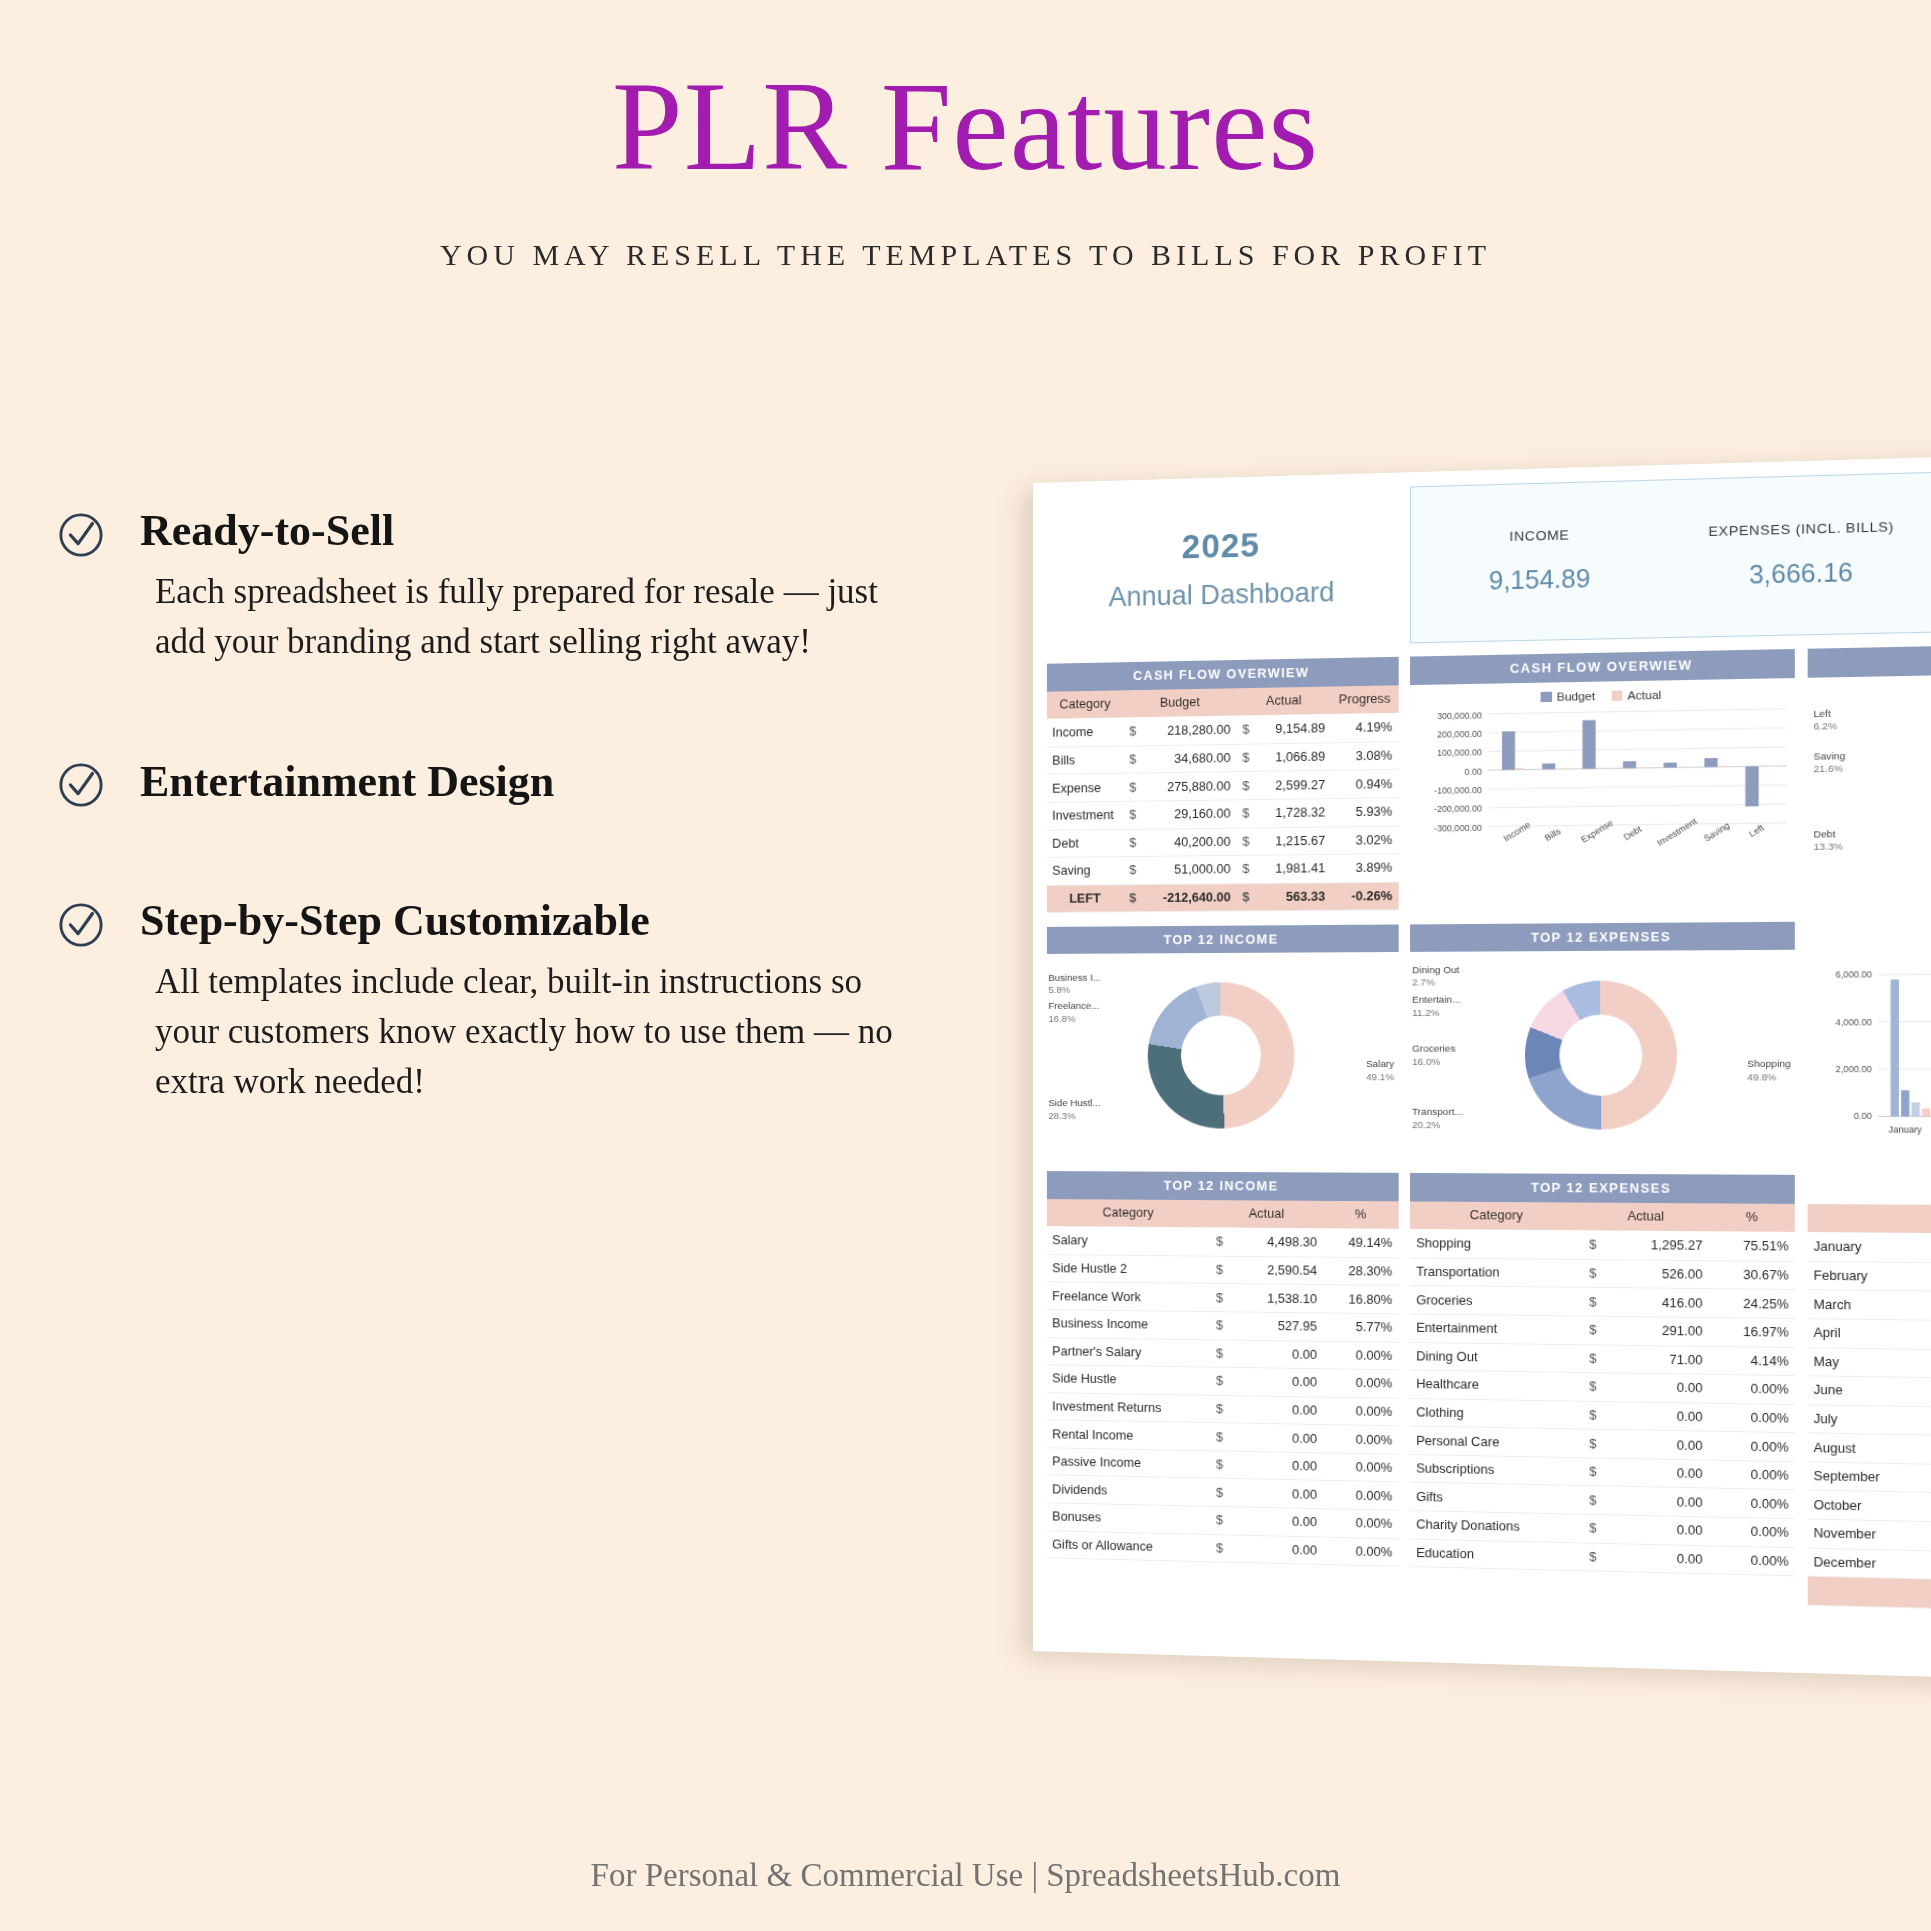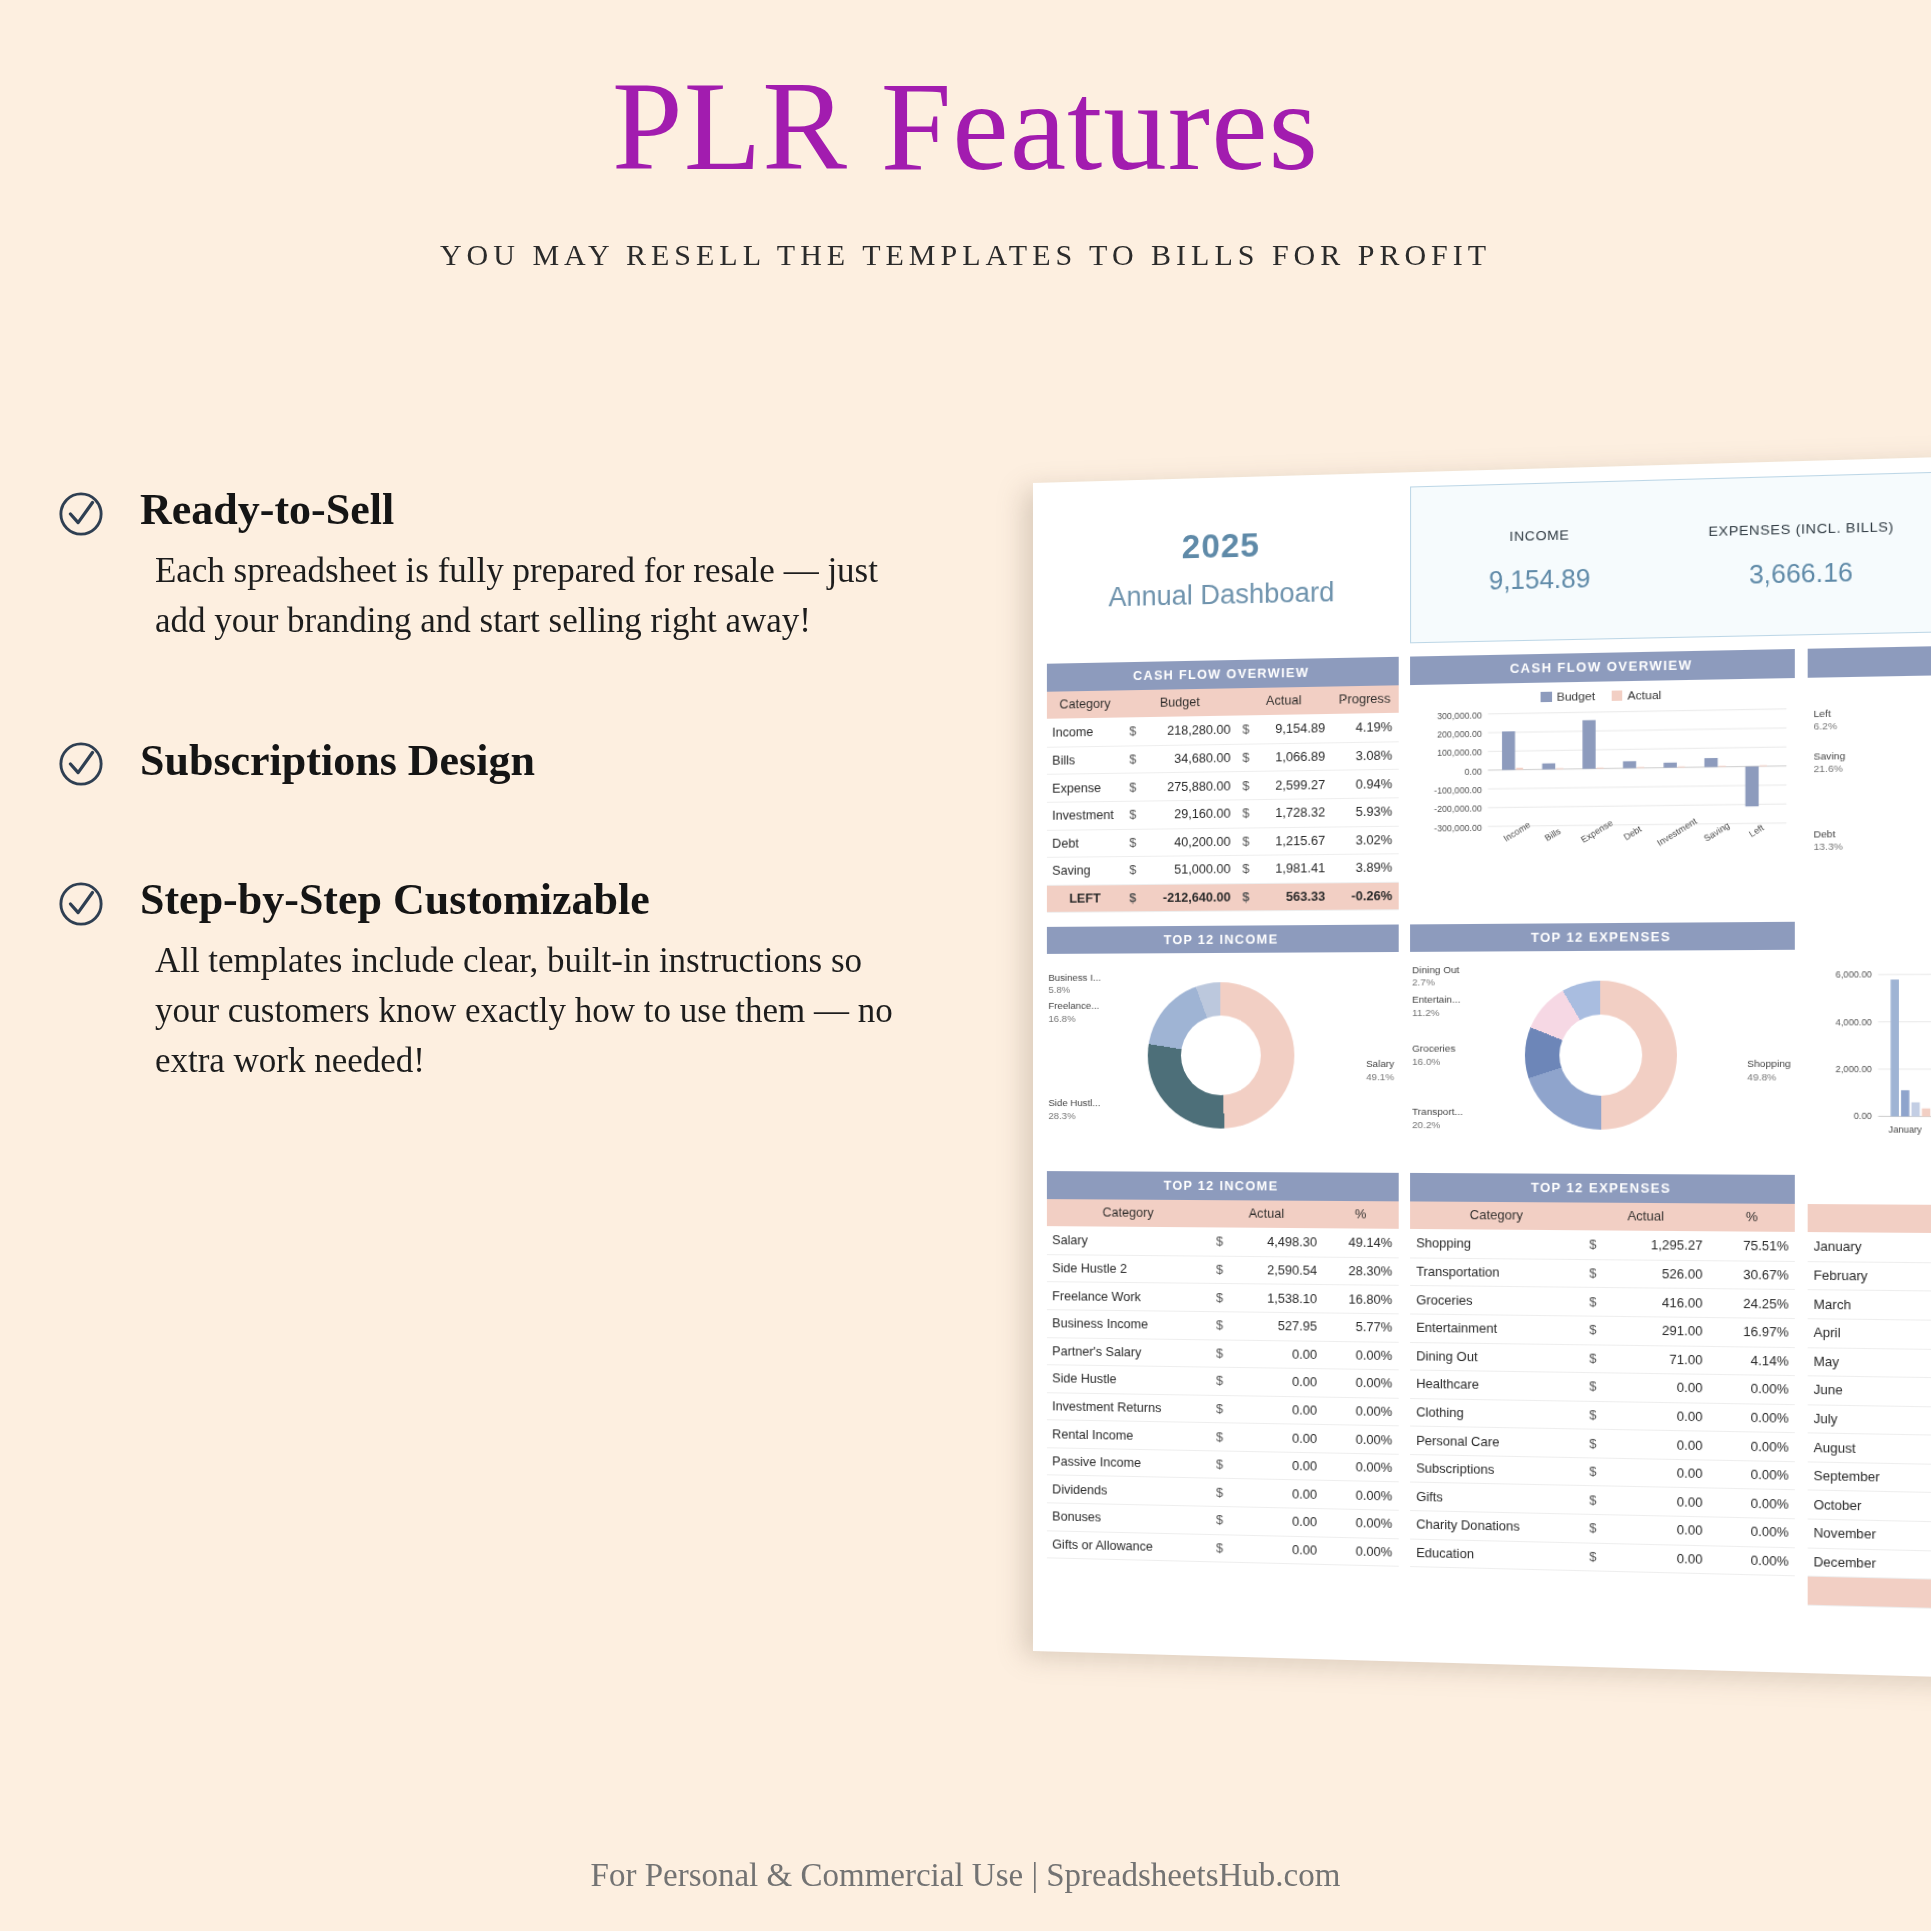--- a/index.html
+++ b/index.html
@@ -31,21 +31,21 @@
     font-family: "Liberation Serif", serif;
     font-size: 30px;
     letter-spacing: 5px;
     color: #2b2b2b;
     margin-top: 39px;
   }
 
   
   .features {
     position: absolute;
-    top: 485px;
+    top: 506px;
     left: 58px;
     width: 888px;
   }
   .feature {
     position: relative;
     padding-left: 82px;
     margin-bottom: 90px;
   }
   .feature .check-icon {
     position: absolute;
@@ -265,21 +265,21 @@
     <p>Each spreadsheet is fully prepared for resale — just add your branding and start selling right away!</p>
   </div>
 
   <div class="feature">
     <span class="check-icon">
       <svg width="46" height="46" viewBox="0 0 48 48">
         <circle cx="24" cy="24" r="21" fill="none" stroke="#2f3f52" stroke-width="3"></circle>
         <path d="M13 24 L21 33 L36 12" fill="none" stroke="#2f3f52" stroke-width="3.4" stroke-linecap="round" stroke-linejoin="round"></path>
       </svg>
     </span>
-    <h2>Subscriptions Design</h2>
+    <h2>Entertainment Design</h2>
   </div>
 
   <div class="feature">
     <span class="check-icon">
       <svg width="46" height="46" viewBox="0 0 48 48">
         <circle cx="24" cy="24" r="21" fill="none" stroke="#2f3f52" stroke-width="3"></circle>
         <path d="M13 24 L21 33 L36 12" fill="none" stroke="#2f3f52" stroke-width="3.4" stroke-linecap="round" stroke-linejoin="round"></path>
       </svg>
     </span>
     <h2>Step-by-Step Customizable</h2>

